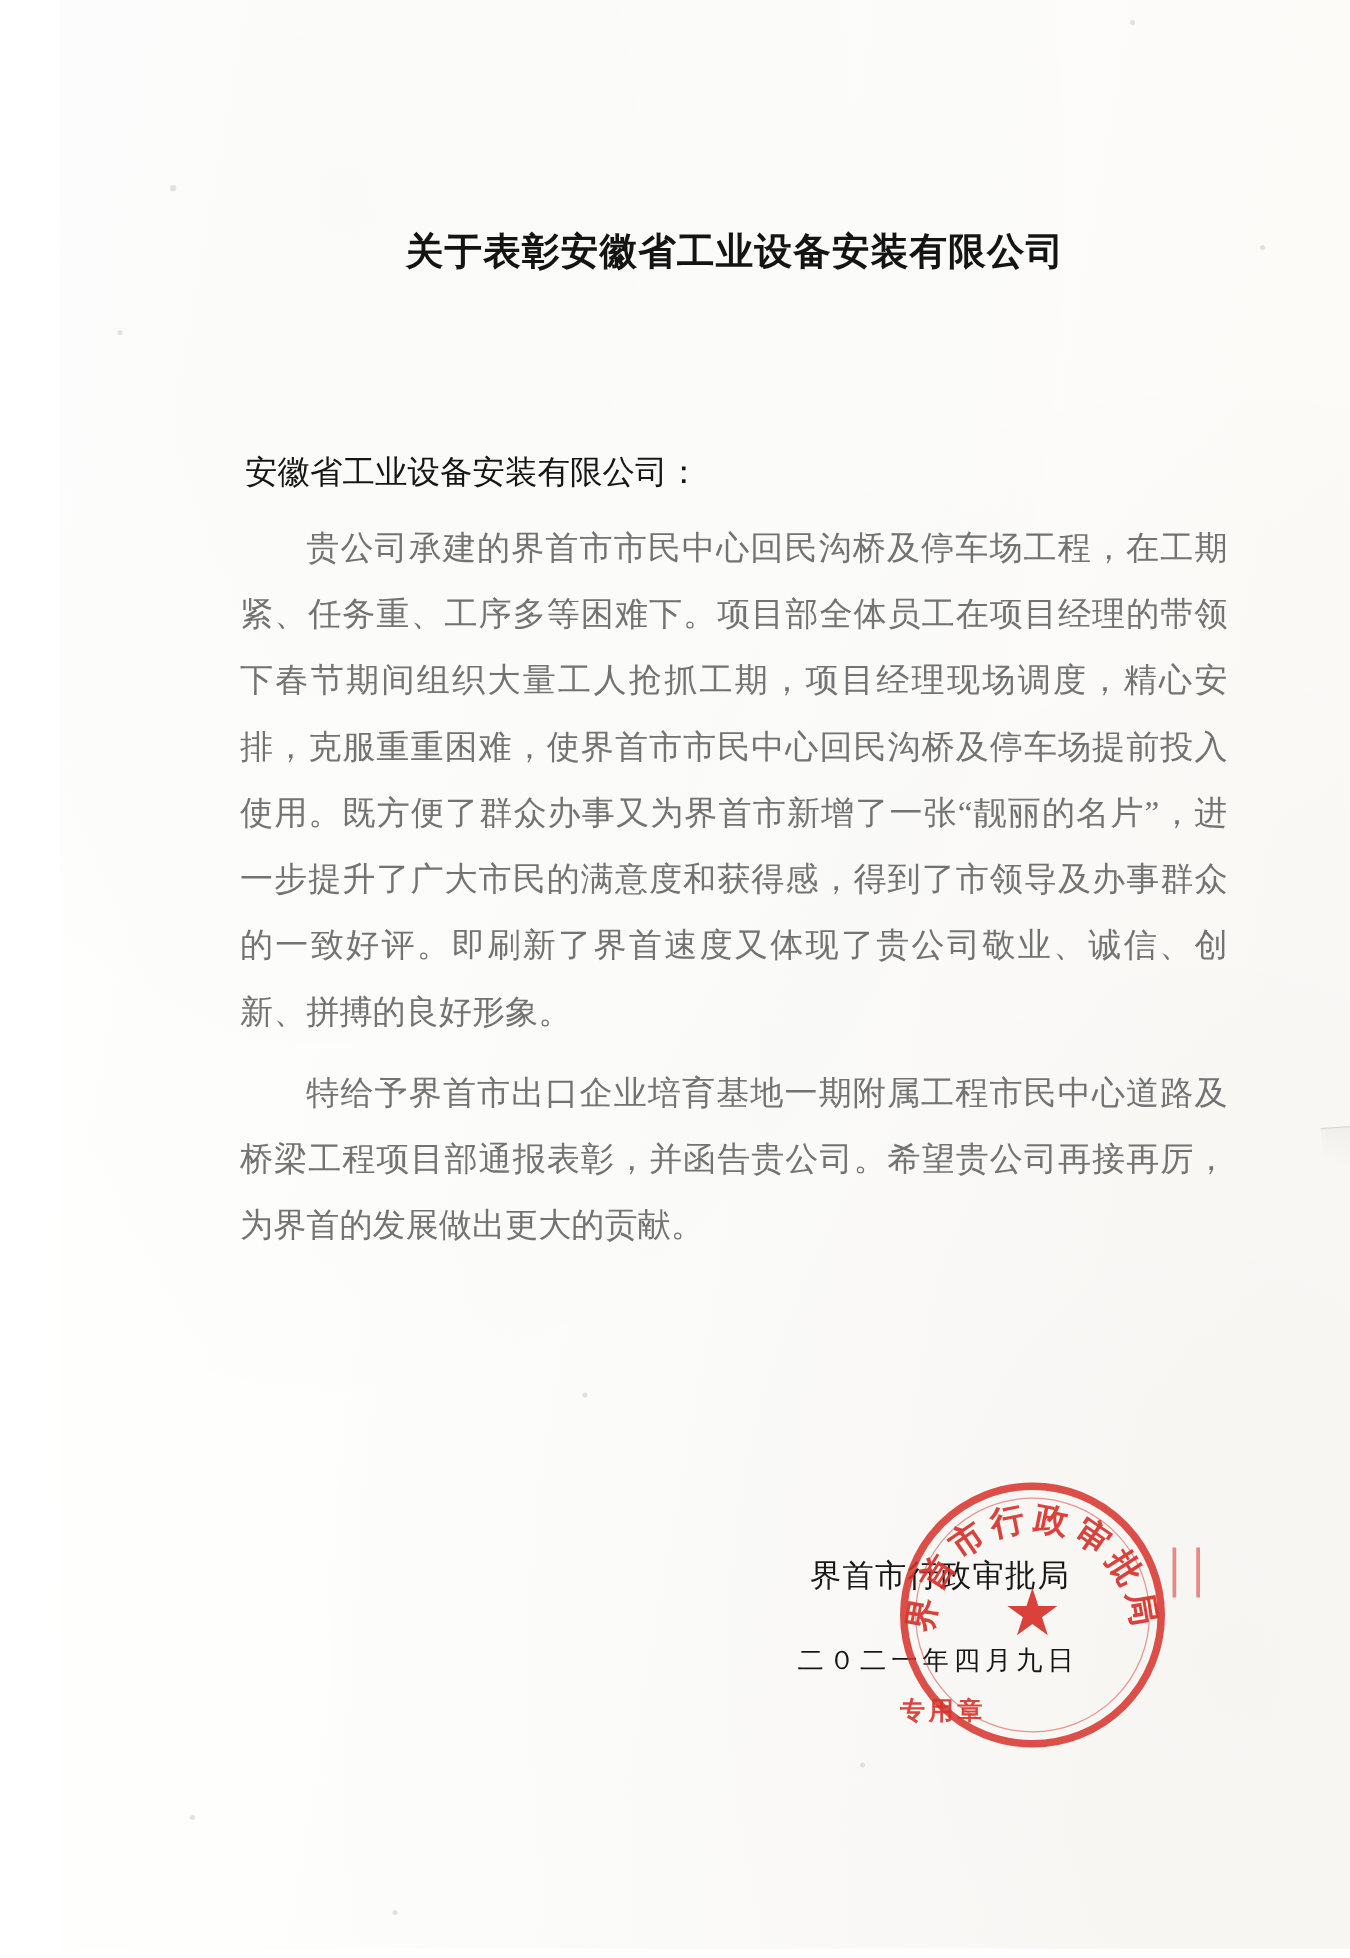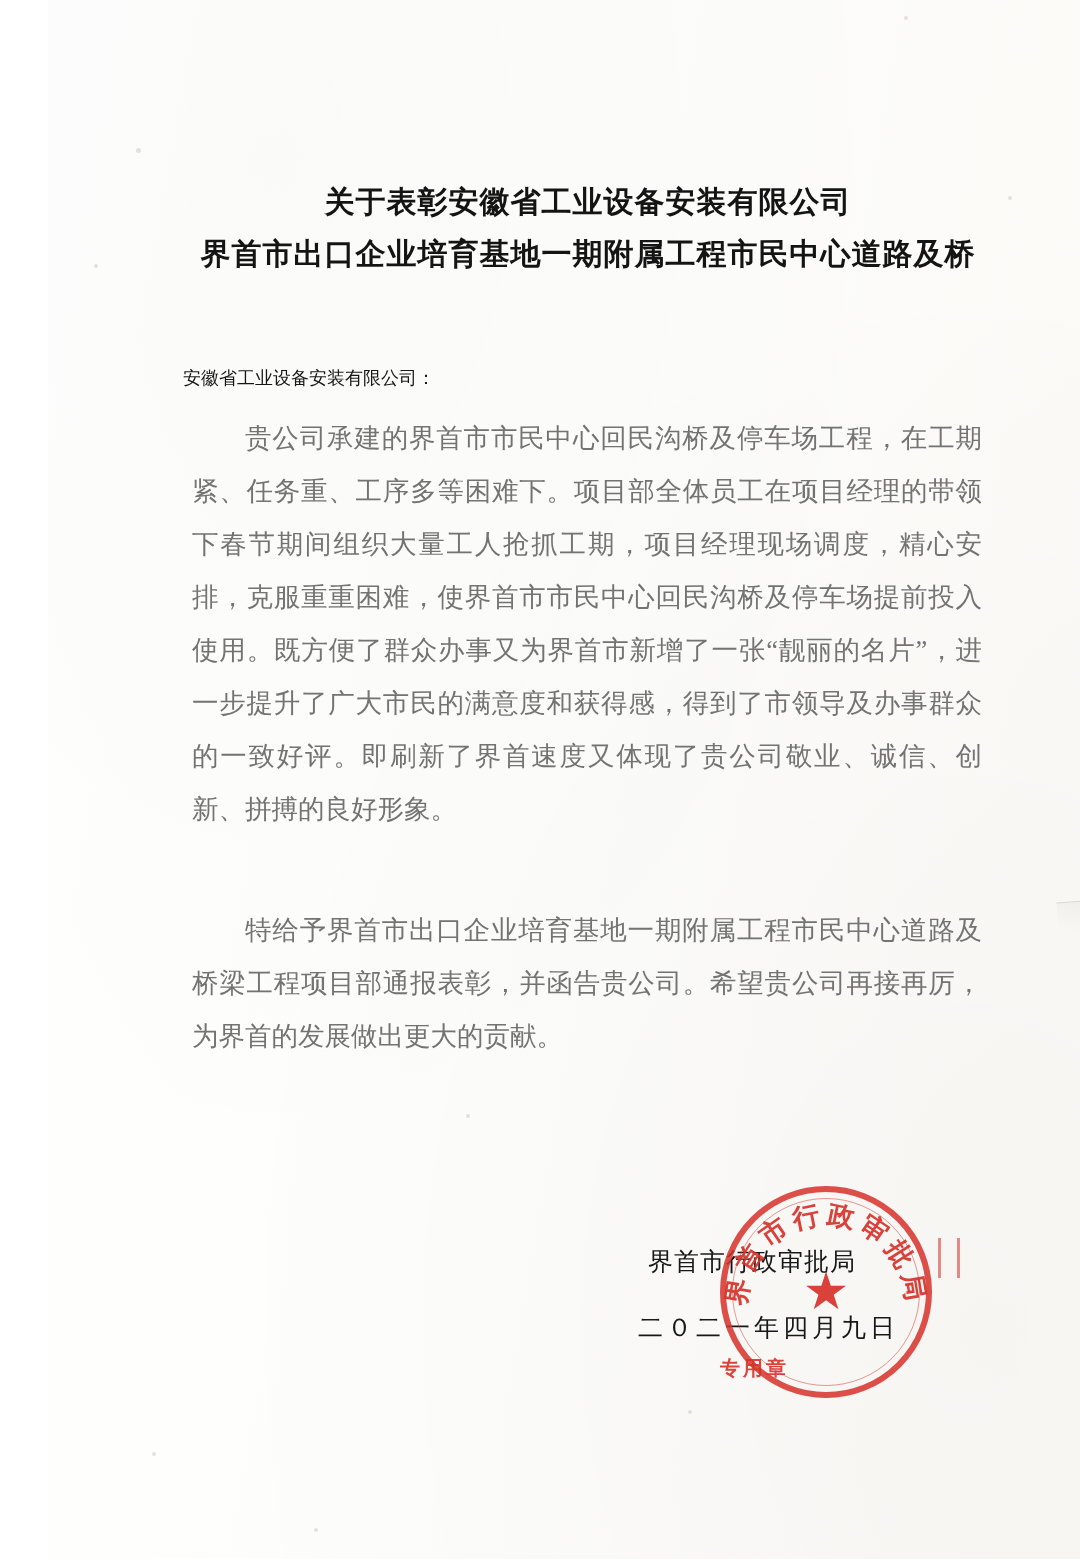--- a/index.html
+++ b/index.html
@@ -49,54 +49,54 @@
   }
   .title-line {
     font-size: 30px;
     font-weight: bold;
     line-height: 52px;
     letter-spacing: 1px;
     color: #141414;
   }
   .salutation {
     position: absolute;
-    left: 135px;
+    left: 148px;
     top: 358px;
-    font-size: 18px;
+    font-size: 26px;
     line-height: 40px;
     color: #161616;
   }
   .para {
     position: absolute;
     left: 144px;
     width: 790px;
     font-size: 26.5px;
     line-height: 53px;
     text-align: justify;
     text-justify: inter-ideograph;
     text-indent: 2em;
     color: #737373;
   }
   #para-1 { top: 412px; }
-  #para-2 { top: 904px; font-family: Liberation Serif, serif; }
+  #para-2 { top: 848px; font-family: Liberation Serif, serif; }
 
   .sign-block {
     position: absolute;
     left: 600px;
     top: 1240px;
     width: 340px;
   }
   .sign-org {
     font-size: 25px;
     line-height: 44px;
     letter-spacing: 1px;
     color: #171717;
   }
   .sign-date {
-    font-size: 25px;
+    font-size: 21px;
     line-height: 44px;
     letter-spacing: 4px;
     margin-top: 22px;
     margin-left: -10px;
     color: #171717;
   }
 
   
   #seal {
     position: absolute;
@@ -192,21 +192,20 @@
   <div class="speck" style="left:418px; top:1114px; width:4px; height:4px;"></div>
   <div class="speck" style="left:104px; top:1452px; width:4px; height:4px;"></div>
   <div class="speck" style="left:266px; top:1528px; width:4px; height:4px;"></div>
   <div class="speck" style="left:640px; top:1410px; width:4px; height:4px;"></div>
   <div id="fold-right"></div>
 
   <div id="doc-body">
 
     <div class="title-block">
       <div class="title-line">关于表彰安徽省工业设备安装有限公司</div>
-      <div class="title-line">界首市出口企业培育基地一期附属工程市民中心道路及桥</div>
     </div>
 
     <div class="salutation">安徽省工业设备安装有限公司：</div>
 
     <div class="para" id="para-1">贵公司承建的界首市市民中心回民沟桥及停车场工程，在工期紧、任务重、工序多等困难下。项目部全体员工在项目经理的带领下春节期间组织大量工人抢抓工期，项目经理现场调度，精心安排，克服重重困难，使界首市市民中心回民沟桥及停车场提前投入使用。既方便了群众办事又为界首市新增了一张“靓丽的名片”，进一步提升了广大市民的满意度和获得感，得到了市领导及办事群众的一致好评。即刷新了界首速度又体现了贵公司敬业、诚信、创新、拼搏的良好形象。</div>
     <div class="para" id="para-2">特给予界首市出口企业培育基地一期附属工程市民中心道路及桥梁工程项目部通报表彰，并函告贵公司。希望贵公司再接再厉，为界首的发展做出更大的贡献。</div>
 
     <div class="sign-block">
       <div class="sign-org">界首市行政审批局</div>
       <div class="sign-date">二０二一年四月九日</div>

